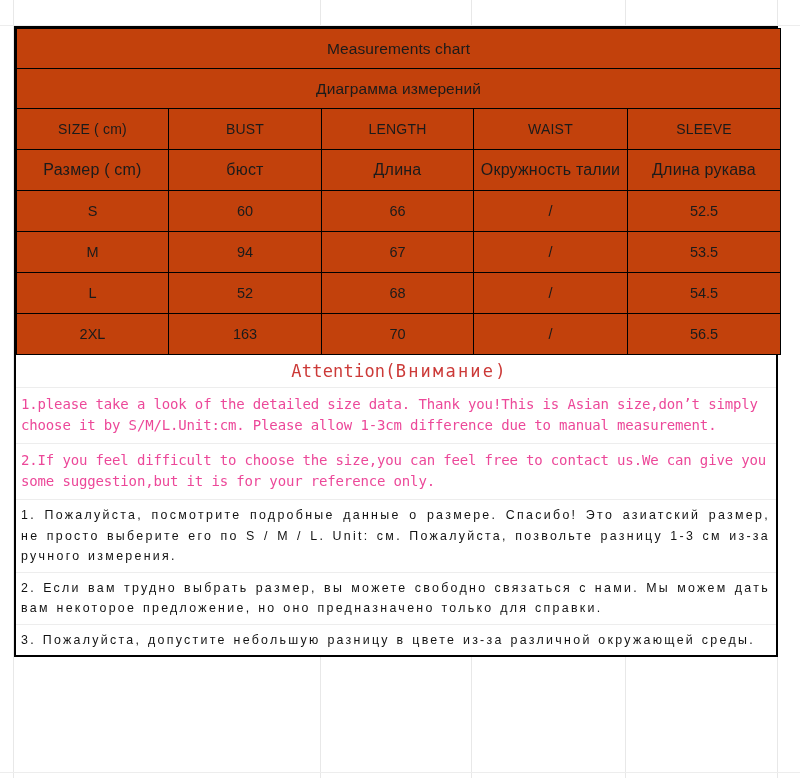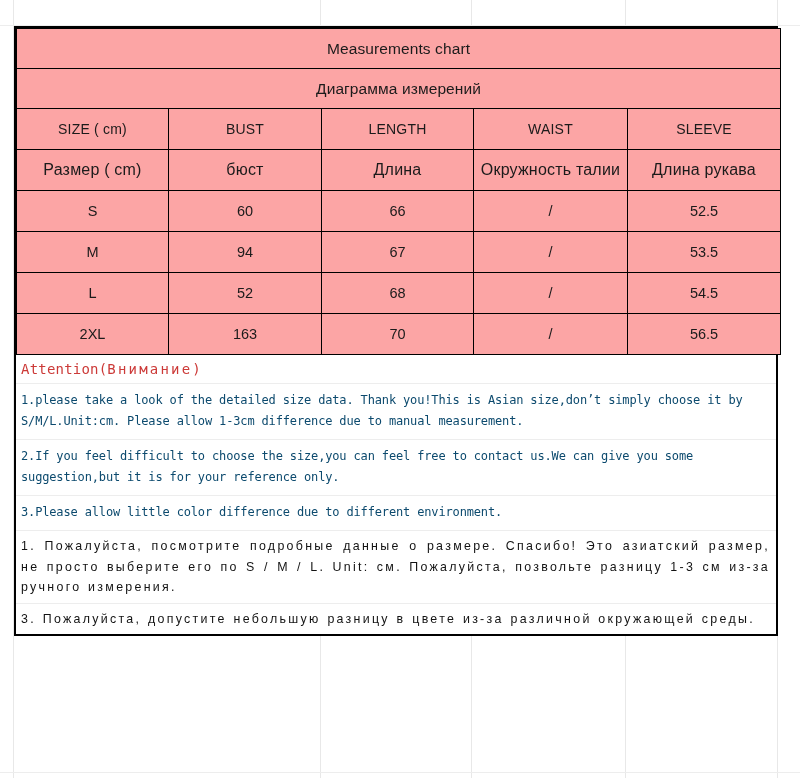--- a/index.html
+++ b/index.html
@@ -48,21 +48,21 @@
     z-index: 2;
     box-sizing: border-box;
     border: 2px solid #000000;
     background: #ffffff;
   }
 
   table.size-table {
     width: 100%;
     border-collapse: collapse;
     table-layout: fixed;
-    background: #fca5a5;
+    background: #c2410c;
   }
   table.size-table td {
     border: 1px solid #000000;
     text-align: center;
     vertical-align: middle;
     color: #1b1b1b;
     padding: 0;
   }
   
   col.c0 { width: 152px; }
@@ -105,33 +105,34 @@
     padding: 0;
   }
   .note-line {
     border-bottom: 1px solid #ededed;
   }
   .note-line:last-child { border-bottom: none; }
 
   .attention {
     color: #cc3a38;
     font-family: "DejaVu Sans Mono", "Liberation Mono", monospace;
-    font-size: 14px;
+    font-size: 17px;
     padding: 6px 0 6px 5px;
     letter-spacing: .2px;
     white-space: nowrap;
+    text-align: center;
   }
   .attention .cyr {
     letter-spacing: 2.2px;
   }
 
   .note-en {
     font-family: "DejaVu Sans Mono", "Liberation Mono", monospace;
-    font-size: 12px;
-    color: #0c4a6e;
+    font-size: 14px;
+    color: #ec4899;
     line-height: 21px;
     padding: 6px 6px 7px 5px;
     text-align: left;
     letter-spacing: -0.15px;
   }
 
   .note-ru {
     font-family: Liberation Sans, sans-serif;
     font-size: 12.4px;
     color: #131313;
@@ -219,19 +220,19 @@
       </tr>
     </tbody>
   </table>
 
   <div class="notes">
 
     <div class="note-line attention"><span>Attention(</span><span class="cyr">Внимание</span><span>)</span></div>
 
     <div class="note-line note-en">1.please take a look of the detailed size data. Thank you!This is Asian size,don’t simply choose it by S/M/L.Unit:cm. Please allow 1-3cm difference due to manual measurement.</div>
     <div class="note-line note-en">2.If you feel difficult to choose the size,you can feel free to contact us.We can give you some suggestion,but it is for your reference only.</div>
-    <div class="note-line note-en">3.Please allow little color difference due to different environment.</div>
 
     <div class="note-line note-ru">1. Пожалуйста, посмотрите подробные данные о размере. Спасибо! Это азиатский размер, не просто выберите его по S / M / L. Unit: см. Пожалуйста, позвольте разницу 1-3 см из-за ручного измерения.</div>
+    <div class="note-line note-ru">2. Если вам трудно выбрать размер, вы можете свободно связаться с нами. Мы можем дать вам некоторое предложение, но оно предназначено только для справки.</div>
     <div class="note-line note-ru">3. Пожалуйста, допустите небольшую разницу в цвете из-за различной окружающей среды.</div>
 
   </div>
 </div>
 
 </body></html>

